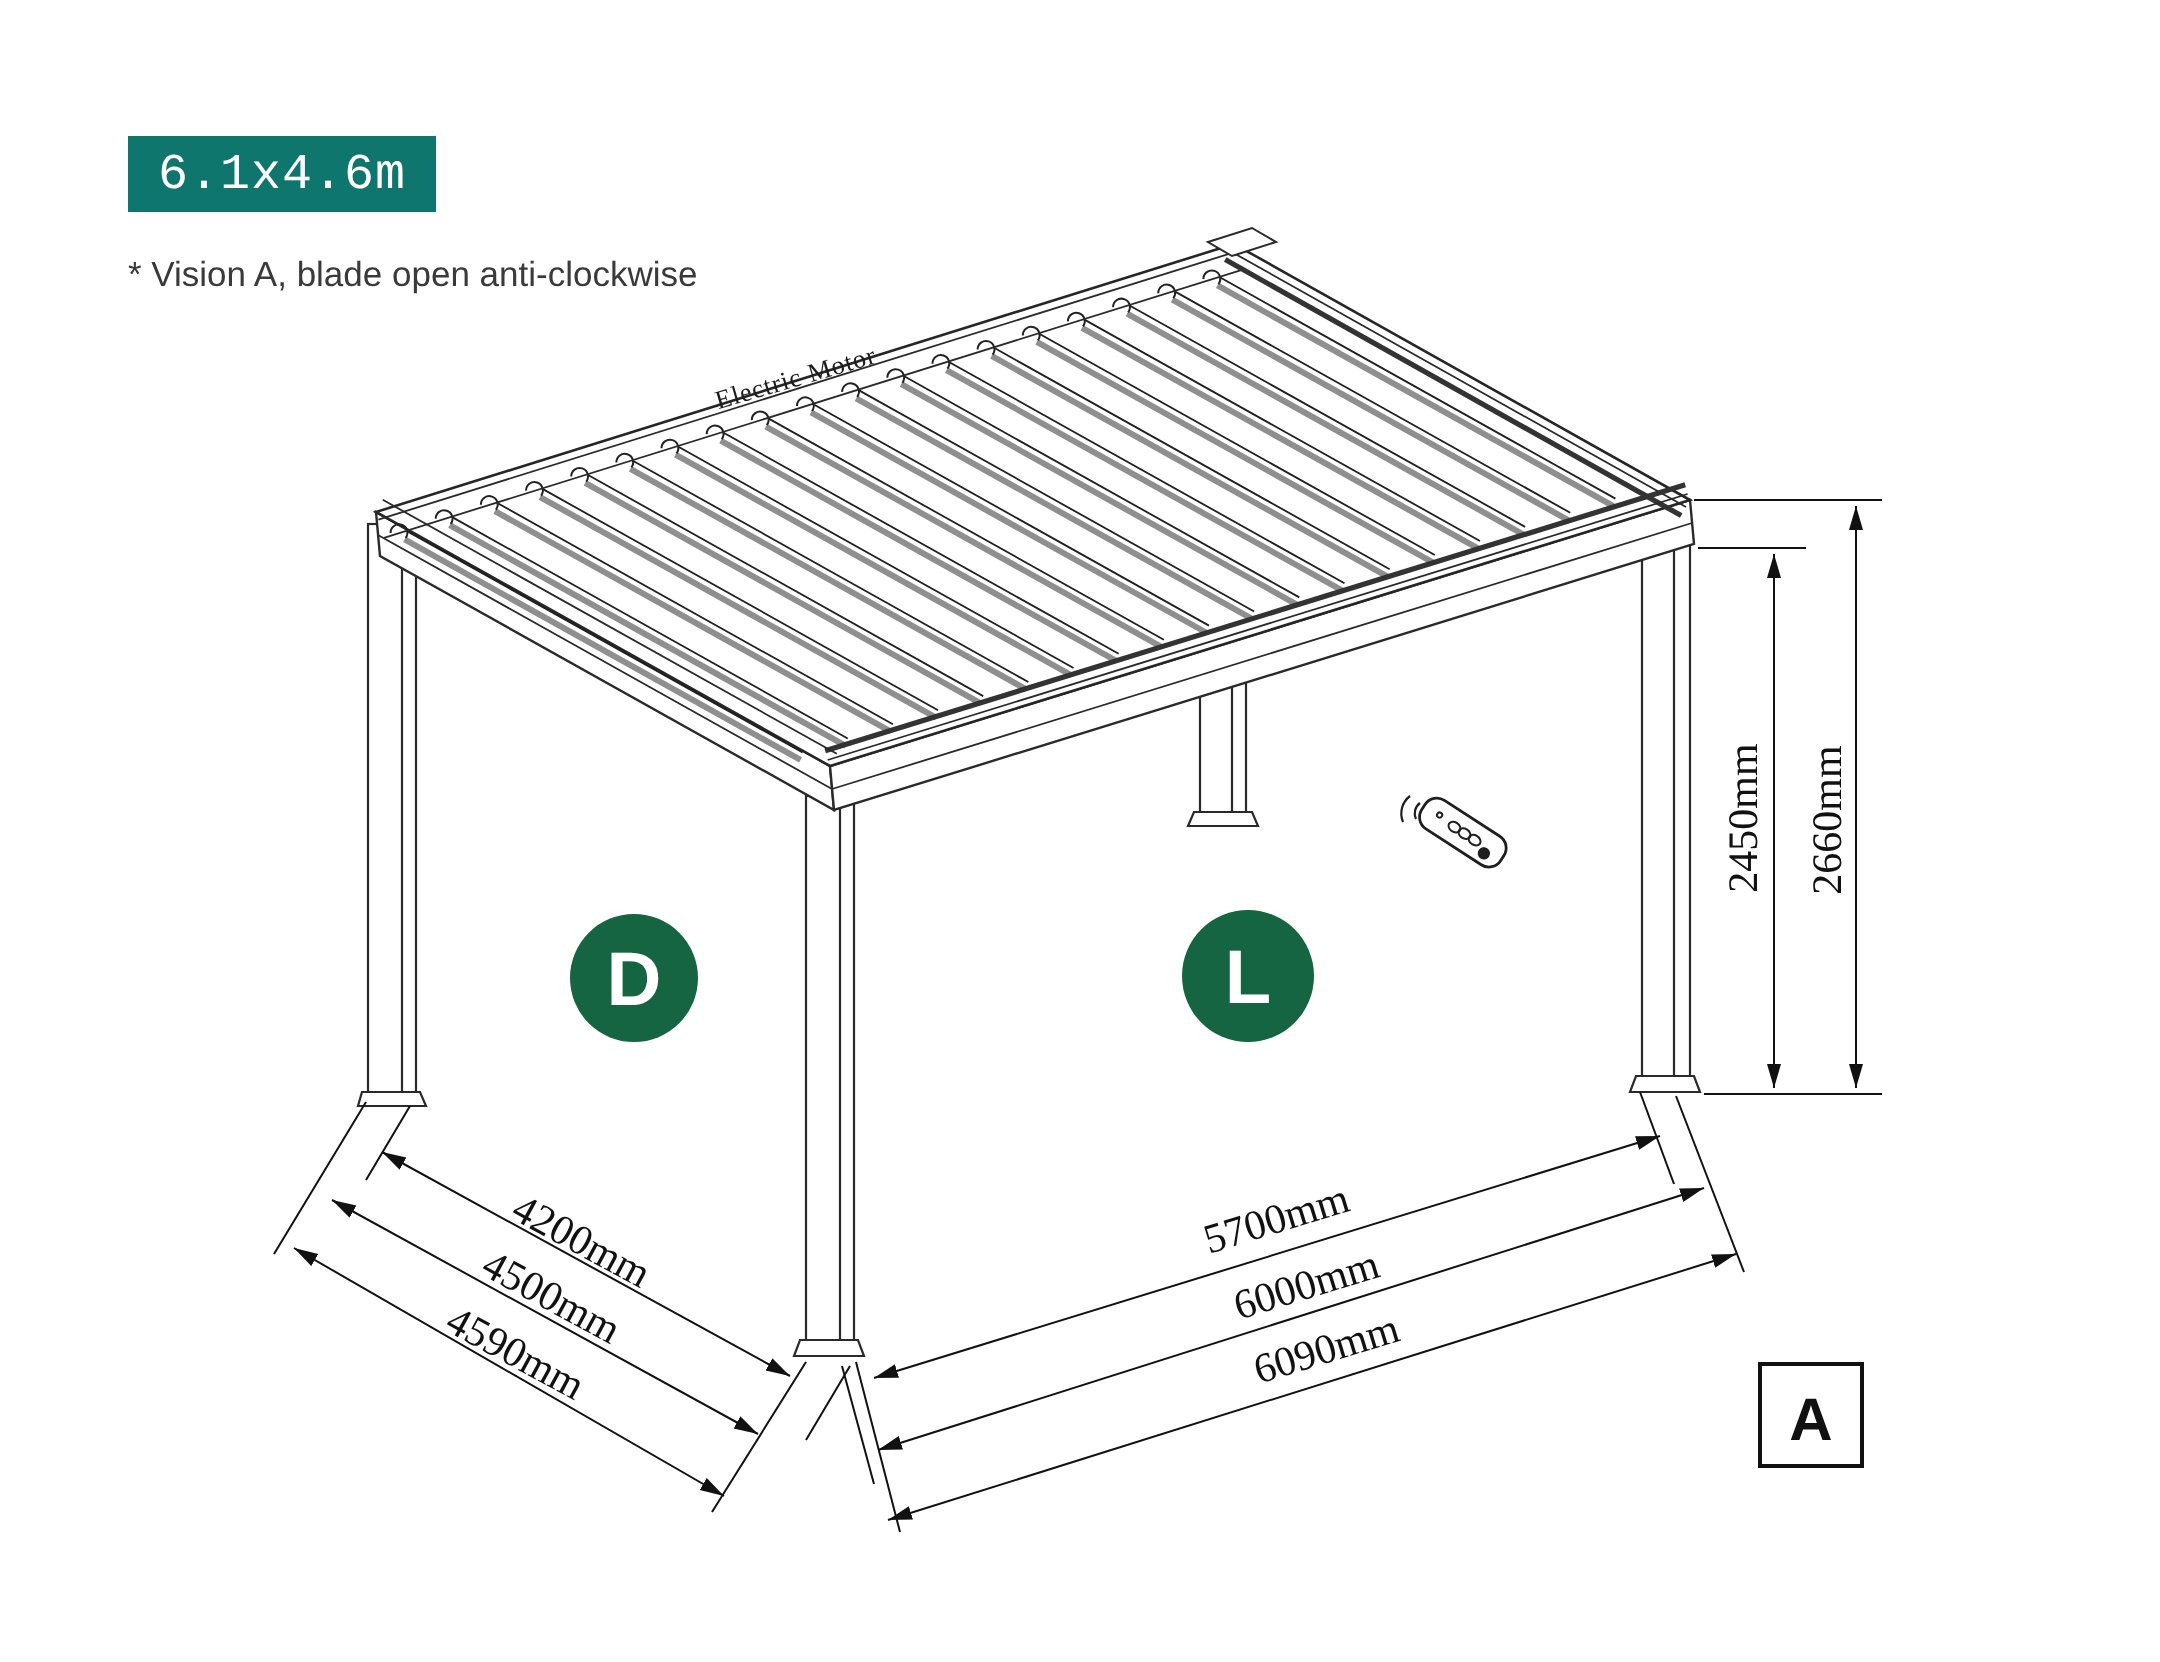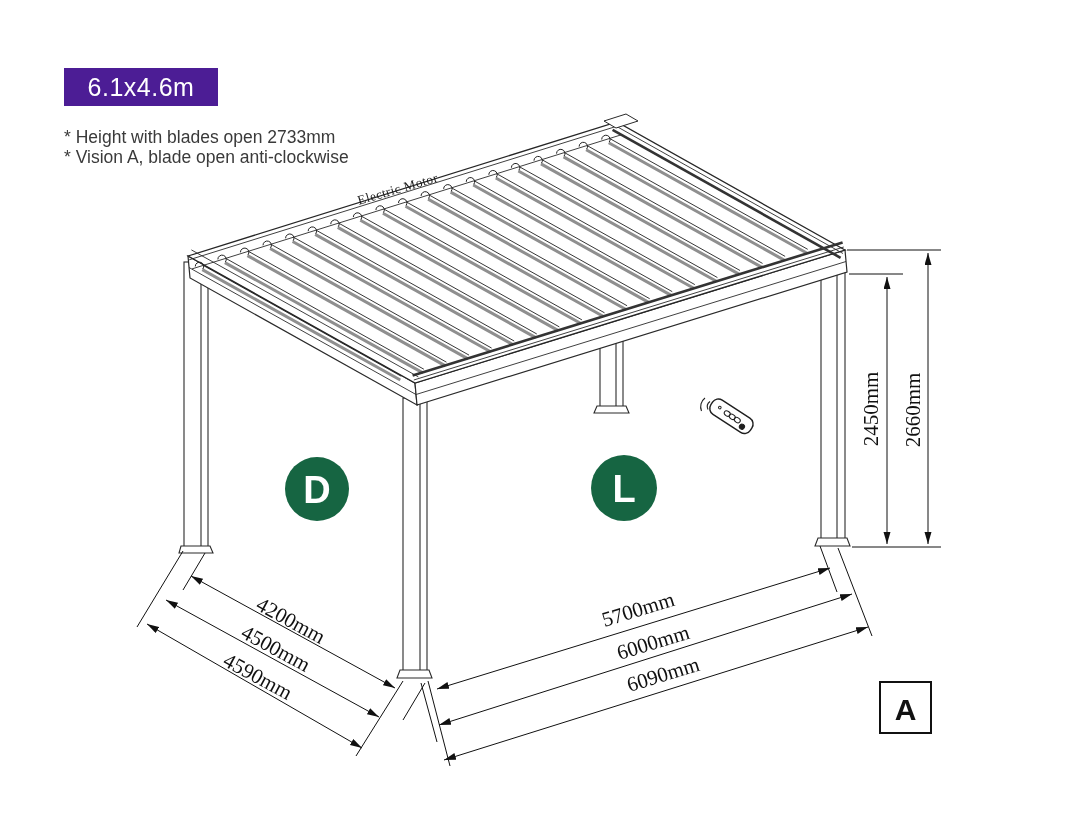--- a/index.html
+++ b/index.html
@@ -192,20 +192,19 @@
       <circle cx="624" cy="488" r="33" fill="#166542"></circle>
       <text class="lettertxt" x="624" y="488" dy="0.36em" text-anchor="middle">L</text>
     </g>
 
     <g>
       <rect x="880" y="682" width="51" height="51" fill="#ffffff" stroke="#111" stroke-width="2"></rect>
       <text class="viewtxt" x="905.5" y="709" dy="0.36em" text-anchor="middle">A</text>
     </g>
   </svg>
 
-  <div class="badge" style="background:#4c1d95;">
+  <div class="badge" style="background:#0f766e;font-family:Liberation Mono, monospace;">
     <span>6.1x4.6m</span>
   </div>
   <div class="notes">
-    <div>* Height with blades open 2733mm</div>
     <div>* Vision A, blade open anti-clockwise</div>
   </div>
 </div>
 
 </body></html>

